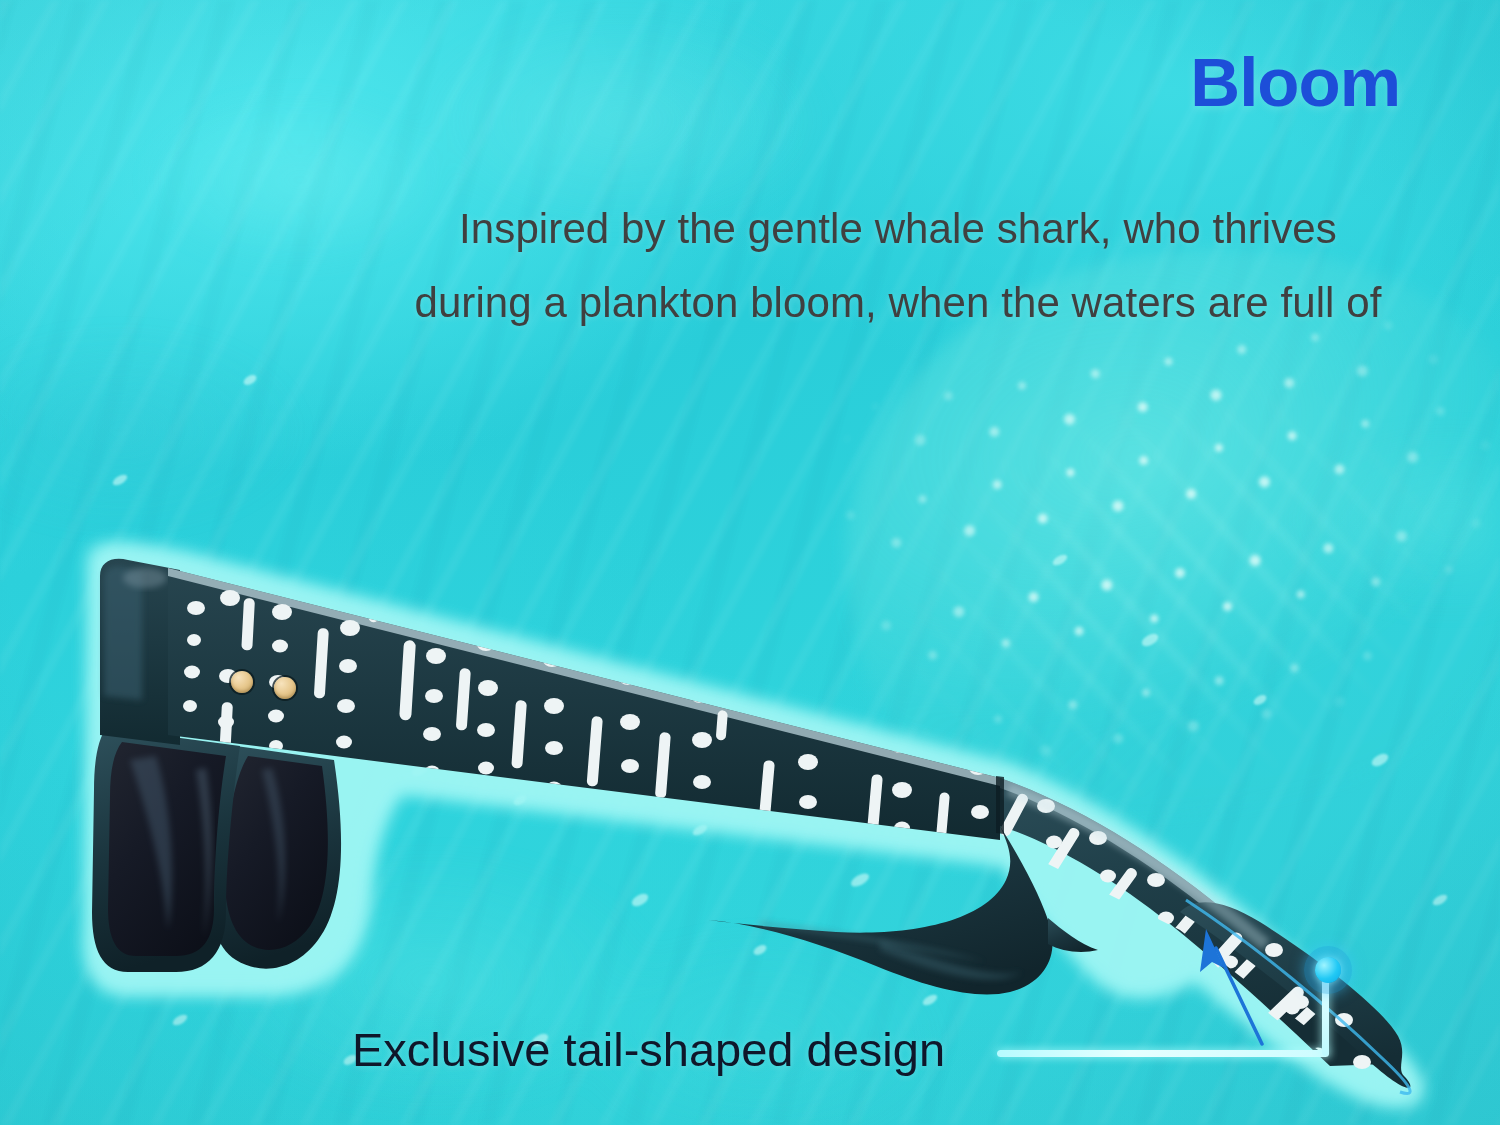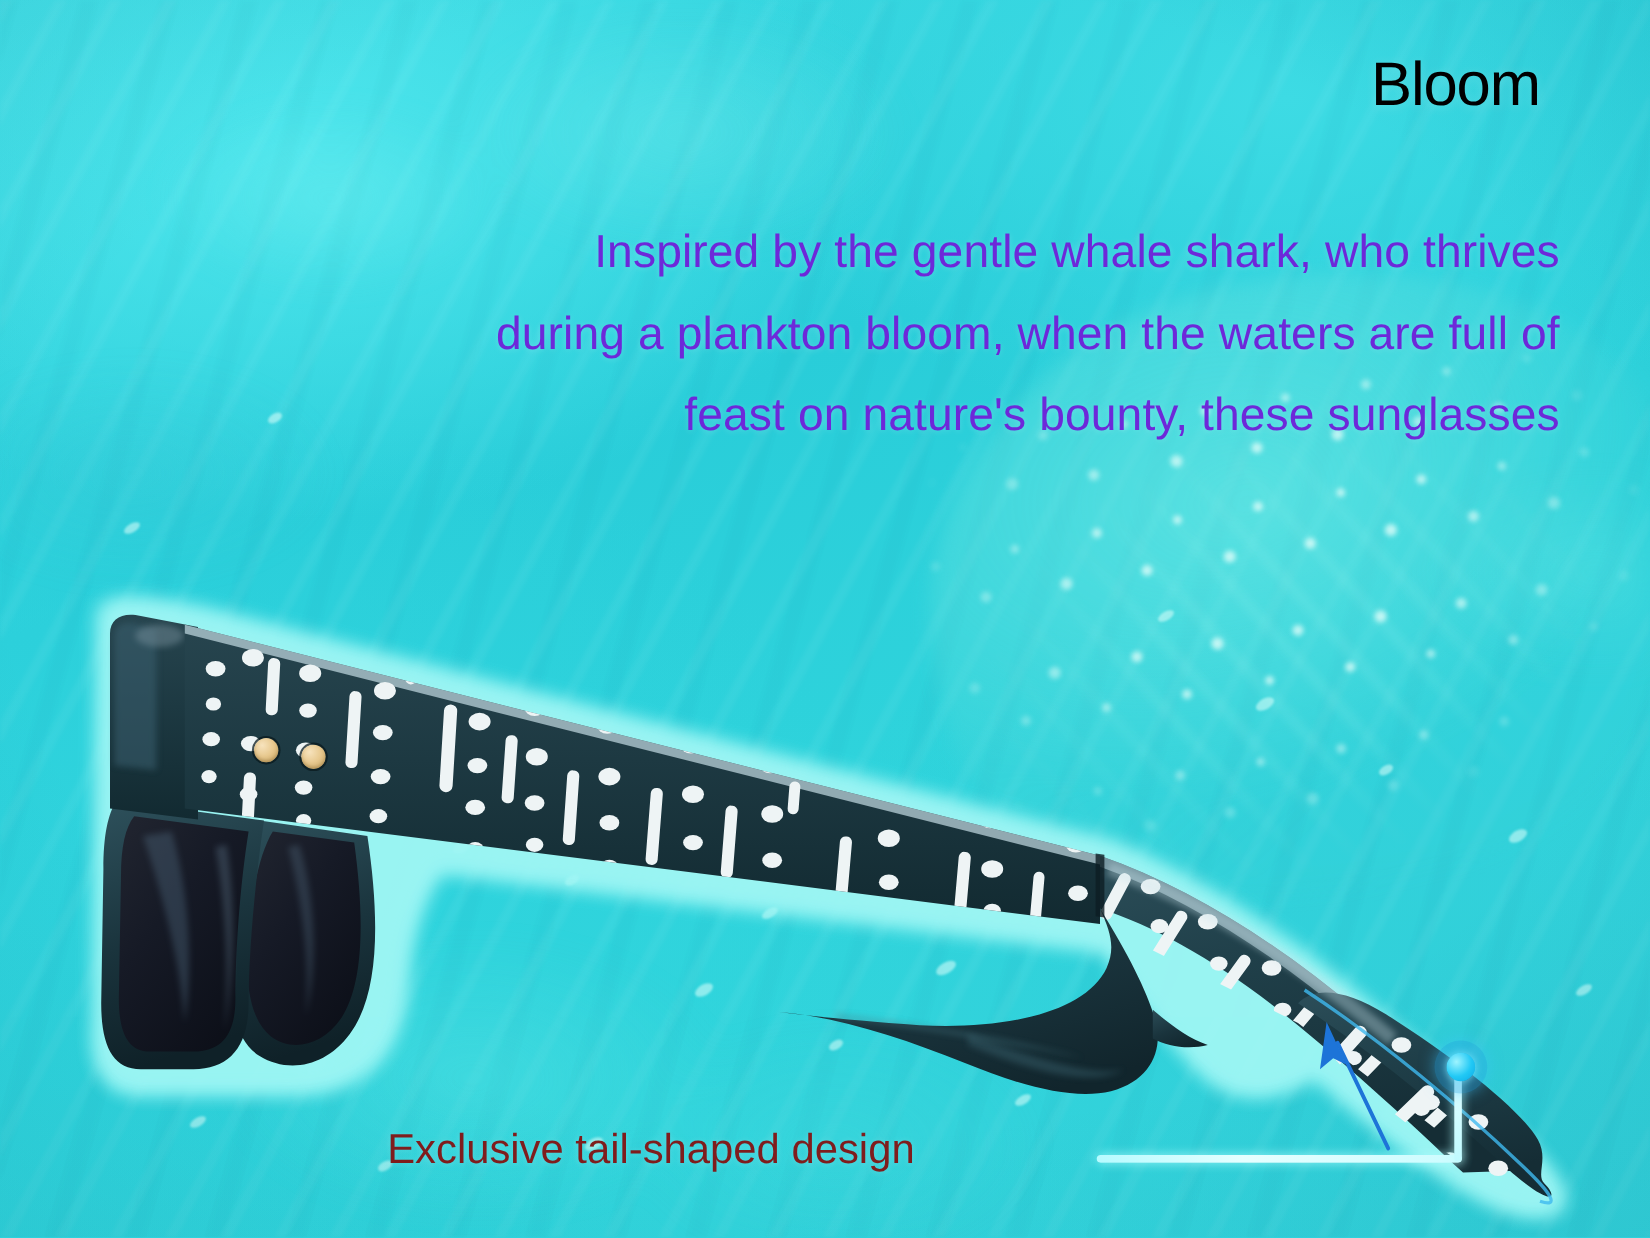--- a/index.html
+++ b/index.html
@@ -77,38 +77,38 @@
   }
   .bg-sparkle{position:absolute;inset:0;opacity:.55;filter:blur(1.2px);}
   .bg-vignette{
     position:absolute;inset:0;
     background:radial-gradient(ellipse 90% 85% at 50% 45%, rgba(0,0,0,0) 55%, rgba(10,110,130,.16) 100%);
   }
 
   
   .title{
     position:absolute;right:100px;top:48px;
-    font-size:56px;font-weight:normal;line-height:1;
-    color:#000000;letter-spacing:-1px;
+    font-size:69px;font-weight:bold;line-height:1;
+    color:#1d4ed8;letter-spacing:-1px;
     text-shadow:0 2px 10px rgba(255,255,255,.18);
   }
   .body-copy{
     position:absolute;right:82px;top:192px;width:1040px;
-    text-align:right;
+    text-align:center;
     font-size:42px;line-height:74px;font-weight:normal;
-    color:#6d28d9;
+    color:#404040;
     letter-spacing:.1px;
     text-shadow:0 1px 6px rgba(230,255,255,.2);
   }
   .body-copy .ln{display:block;white-space:nowrap;}
 
   .caption{
     position:absolute;left:352px;top:1026px;
-    font-size:38px;line-height:1;
-    color:#7f1d1d;
+    font-size:47px;line-height:1;
+    color:#0f172a;
     text-shadow:0 1px 6px rgba(230,255,255,.22);
   }
 
   
   .callout{position:absolute;left:0;top:0;width:1500px;height:1125px;pointer-events:none;}
   .cal-h{
     position:absolute;left:997px;top:1050px;width:332px;height:7px;
     background:linear-gradient(90deg,#b6fbff,#e6ffff 40%,#ccfcff);
     border-radius:4px;
     box-shadow:0 0 10px rgba(180,255,255,.85);
@@ -580,18 +580,17 @@
       <line x1="1262" y1="1044" x2="1216" y2="948" stroke="#1d74d8" stroke-width="3.5" stroke-linecap="round"></line>
       <path d="M1206,929 L1224,968 L1212,962 L1200,972 Z" fill="#1d74d8"></path>
     </svg>
   </div>
 
   <div class="title">Bloom</div>
 
   <div class="body-copy">
     <span class="ln">Inspired by the gentle whale shark, who thrives</span>
     <span class="ln">during a plankton bloom, when the waters are full of</span>
-    <span class="ln">feast on nature's bounty, these sunglasses</span>
   </div>
 
   <div class="caption">Exclusive tail-shaped design</div>
 
 </div>
 
 </body></html>

